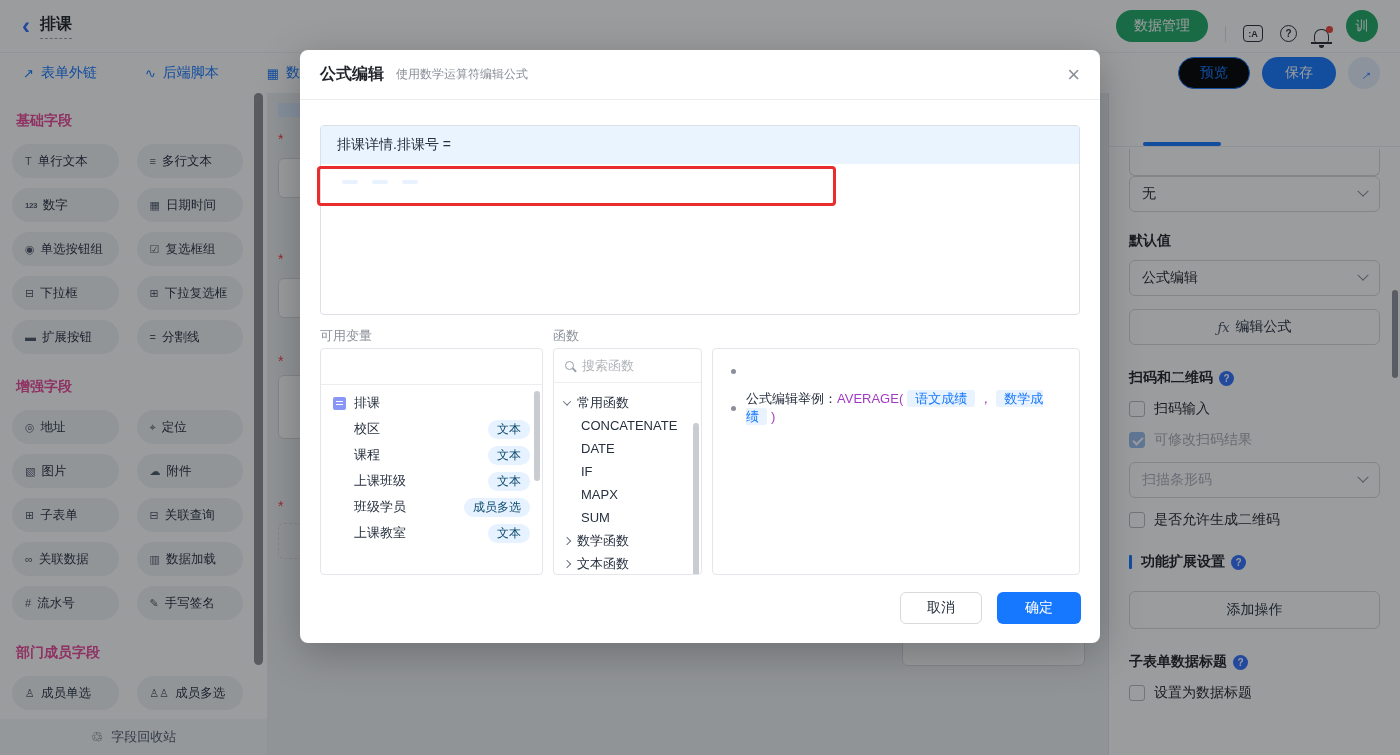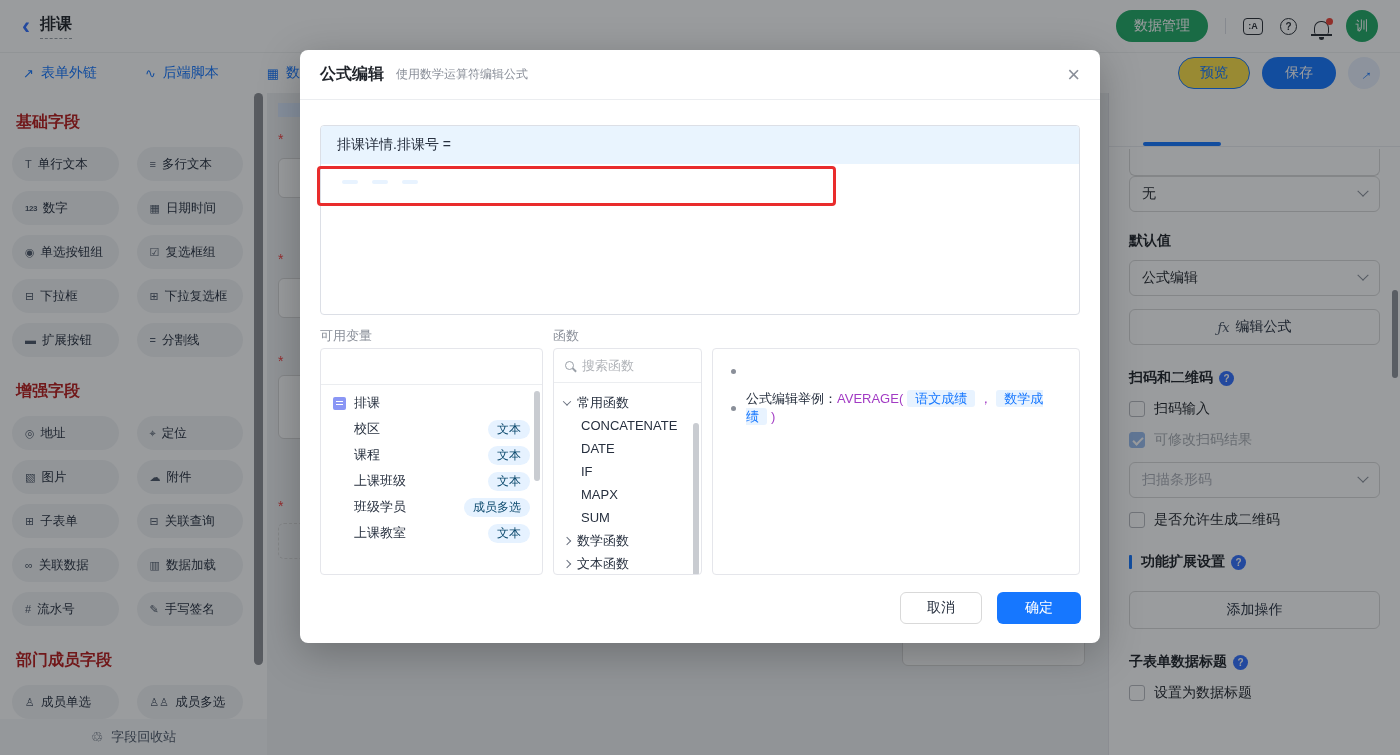--- a/index.html
+++ b/index.html
@@ -6,47 +6,47 @@
   html,body { width:1400px; height:755px; overflow:hidden; }
   body { position:relative; font-family:"Liberation Sans","DejaVu Sans",sans-serif; background:#f0f1f3; color:#1f2329; }
 
   
   .navbar { position:absolute; top:0; left:0; right:0; height:52px; background:#fff; display:flex; align-items:center; padding:0 22px; }
   .nav-back { color:#3370ff; font-size:24px; line-height:20px; cursor:pointer; font-weight:700; }
   .nav-title { margin-left:10px; font-size:16px; font-weight:700; color:#1f2329; border-bottom:1px dashed #9aa0a8; padding-bottom:3px; }
   .nav-tabs { position:absolute; left:50%; transform:translateX(-50%); top:0; height:52px; display:flex; align-items:center; gap:62px; }
   .nav-tab { font-size:15px; color:#1f2329; cursor:pointer; }
   .nav-tab[data-active] { color:#1677ff; font-weight:600; }
-  .nav-right { margin-left:auto; display:flex; align-items:center; gap:17px; }
+  .nav-right { margin-left:auto; display:flex; align-items:flex-end; gap:17px; }
   .btn-green { height:32px; padding:0 18px; border:none; border-radius:16px; background:#22ab67; color:#fff; font-size:14px; cursor:pointer; }
   .nav-divider { width:1px; height:16px; background:#dcdfe6; }
   .manual-icon { width:20px; height:17px; border:1.6px solid #2b2f36; border-radius:4px; display:flex; align-items:center; justify-content:center; }
   .manual-icon::after { content:":A"; font-size:9px; font-weight:700; color:#2b2f36; letter-spacing:0; }
   .help-round { width:17px; height:17px; border:1.6px solid #2b2f36; border-radius:50%; display:flex; align-items:center; justify-content:center; }
   .help-round::after { content:"?"; font-size:10px; font-weight:700; color:#2b2f36; }
   .bell { position:relative; width:15px; height:13px; border:1.6px solid #2b2f36; border-bottom:none; border-radius:7px 7px 2px 2px; margin-top:2px; }
   .bell::before { content:""; position:absolute; left:-4px; right:-4px; bottom:-2px; height:1.6px; background:#2b2f36; }
   .bell::after { content:""; position:absolute; left:50%; bottom:-6px; margin-left:-2.5px; width:5px; height:3px; background:#2b2f36; border-radius:0 0 3px 3px; }
   .bell .dot { position:absolute; top:-4px; right:-5px; width:7px; height:7px; background:#f04438; border-radius:50%; }
   .avatar { width:32px; height:32px; border-radius:50%; background:#22ab67; color:#fff; font-size:13px; display:flex; align-items:center; justify-content:center; cursor:pointer; }
 
   
   .toolbar { position:absolute; top:52px; left:0; right:0; height:41px; background:#fff; border-top:1px solid #f0f1f2; display:flex; align-items:center; padding:0 20px 0 23px; }
   .tb-links { display:flex; gap:48px; }
   .tb-link { display:flex; align-items:center; gap:7px; color:#1677ff; font-size:14px; cursor:pointer; }
   .tb-link .glyph { font-size:13px; }
   .tb-right { margin-left:auto; display:flex; align-items:center; gap:12px; }
-  .btn-preview { height:32px; padding:0 21px; border:1px solid #1677ff; background:#fde047; color:#1677ff; border-radius:16px; font-size:14px; cursor:pointer; }
+  .btn-preview { height:32px; padding:0 21px; border:1px solid #1677ff; background:#000000; color:#1677ff; border-radius:16px; font-size:14px; cursor:pointer; }
   .btn-save { height:32px; padding:0 23px; border:none; background:#1677ff; color:#fff; border-radius:16px; font-size:14px; cursor:pointer; }
   .btn-share { width:32px; height:32px; border-radius:50%; border:none; background:#e8f0fe; display:flex; align-items:center; justify-content:center; cursor:pointer; }
   .share-arrow { display:inline-block; color:#1677ff; font-size:15px; font-weight:700; transform:rotate(-40deg); }
 
   
   .sidebar { position:absolute; top:93px; left:0; bottom:0; width:267px; background:#fff; padding:19px 24px 40px 12px; overflow:hidden; }
-  .sb-title { font-size:16px; font-weight:700; color:#b91c1c; margin:0 0 14px 4px; }
+  .sb-title { font-size:14px; font-weight:700; color:#ec4899; margin:0 0 14px 4px; }
   .sb-grid { display:grid; grid-template-columns:1fr 1fr; gap:10px 18px; margin-bottom:24px; }
   .sb-btn { height:34px; background:#f2f3f5; border-radius:17px; display:flex; align-items:center; gap:6px; padding:0 6px 0 13px; font-size:12.5px; color:#27303f; white-space:nowrap; overflow:hidden; cursor:pointer; }
   .sb-btn .glyph { font-size:11px; color:#4e5969; flex:none; }
   .sb-btn .glyph.num { font-size:8px; font-weight:700; letter-spacing:-0.5px; }
   .sb-scrollbar { position:absolute; right:4px; top:0; width:9px; height:572px; background:#8e9095; border-radius:5px; }
   .sb-recycle { position:absolute; left:0; right:0; bottom:0; height:36px; background:#f7f8fa; display:flex; align-items:center; justify-content:center; gap:8px; font-size:13px; color:#4e5969; cursor:pointer; z-index:2; }
   .recycle-glyph { font-size:14px; color:#4e5969; }
 
   
   .canvas { position:absolute; left:267px; top:93px; right:292px; bottom:0; background:#f0f1f3; overflow:hidden; }

